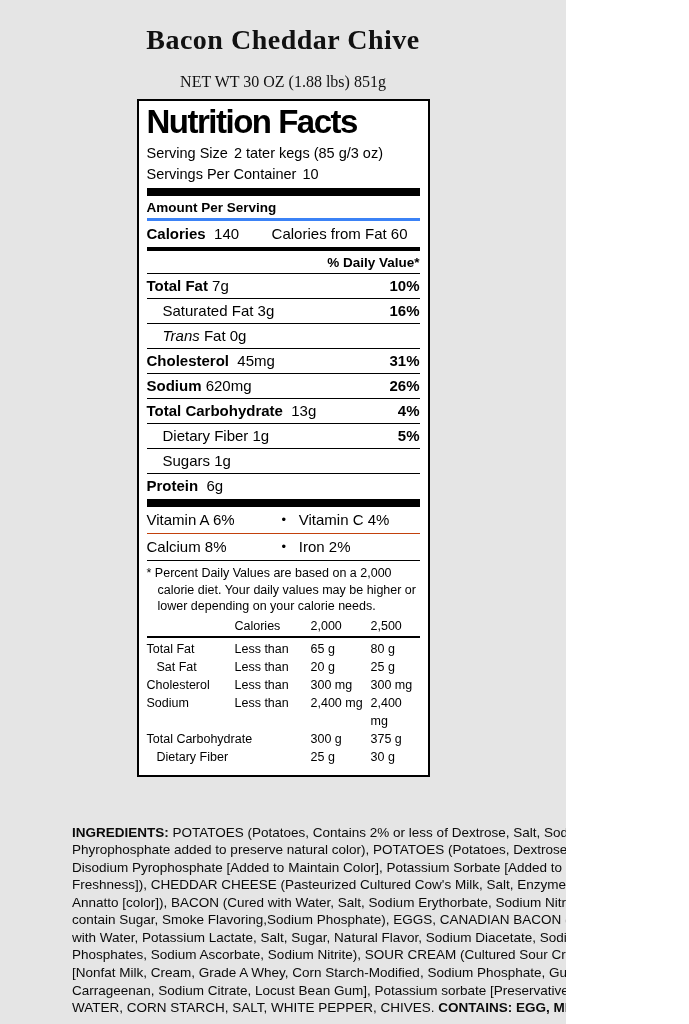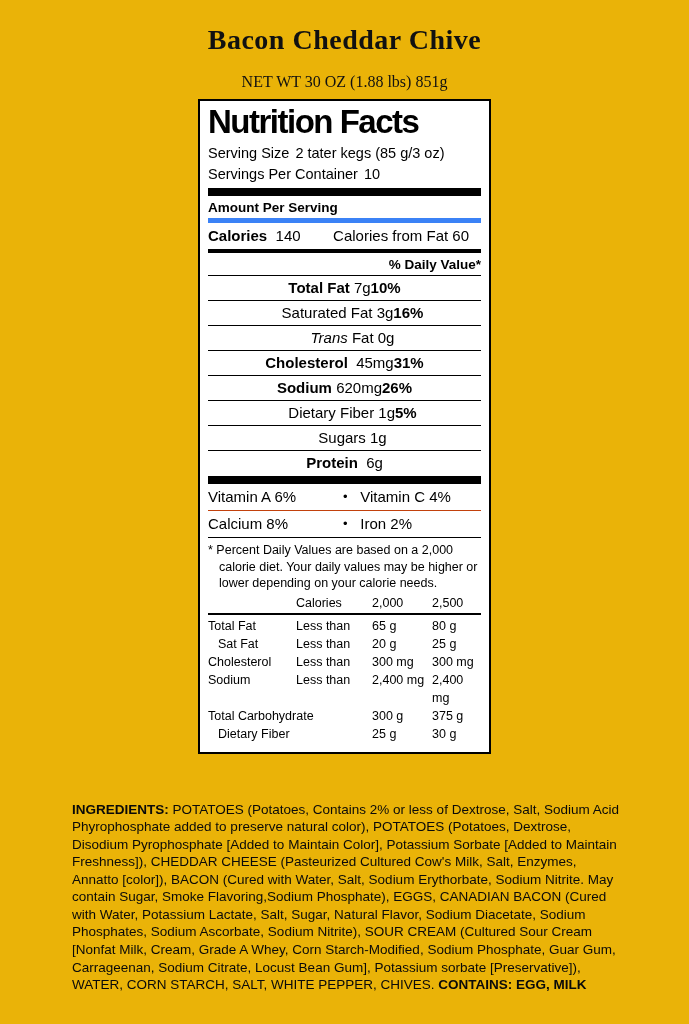--- a/index.html
+++ b/index.html
@@ -2,21 +2,21 @@
 <html><head>
 <meta charset="utf-8">
 <style>
   * { margin:0; padding:0; box-sizing:border-box; }
   html,body { background:#ffffff; }
   body {
     width:689px; height:1024px; margin:0 auto;
     font-family:"Liberation Sans","DejaVu Sans",sans-serif;
     color:#000;
   }
-  .page { width:689px; height:1024px; overflow:hidden; background:#eab308; }
+  .page { width:566px; height:1024px; overflow:hidden; background:#e5e5e5; }
 
   
   .hdr { text-align:center; padding-top:24px; }
   .hdr h1 {
     font-family:"Liberation Serif","DejaVu Serif",serif;
     font-size:28px; font-weight:bold; letter-spacing:.5px; color:#111;
   }
   .hdr .netwt {
     font-family:"Liberation Serif","DejaVu Serif",serif;
     font-size:16px; margin-top:17px; color:#111;
@@ -28,26 +28,26 @@
     padding:3px 8px 8px; background:#fff;
   }
   .nf-title {
     font-size:33px; font-weight:bold; letter-spacing:-1.5px;
     line-height:1.12; padding-bottom:2px;
   }
   .serv { font-size:14.5px; line-height:1.42; }
   .serv .gap { display:inline-block; width:6px; }
   .bar8 { height:8px; background:#000; margin-top:4px; }
   .bar4 { height:4px; background:#000; }
-  .aps { font-weight:bold; font-size:13.5px; padding:4px 0 3px; border-bottom:5px solid #3b82f6; }
+  .aps { font-weight:bold; font-size:13.5px; padding:4px 0 3px; border-bottom:3px solid #3b82f6; }
   .cal-row { display:flex; justify-content:space-between; font-size:15px; padding:4px 0 5px; }
   .cal-row .cfat { padding-right:12px; }
   .dv-hdr { text-align:right; font-weight:bold; font-size:13.5px; padding:4px 0 3px; }
   .row {
-    display:flex; justify-content:center;
+    display:flex; justify-content:space-between;
     border-top:1px solid #000; font-size:15px; padding:3px 0 4px;
   }
   .row .ind { padding-left:16px; }
   .row .dv { font-weight:bold; }
   .vit-bar { height:8px; background:#000; margin-top:1px; }
   .vit { display:flex; align-items:center; font-size:15px; padding:4px 0 5px; }
   .vit + .vit { border-top:1px solid #c2410c; }
   .vit .l { width:47%; }
   .vit .b { width:18px; text-align:center; font-size:13px; }
   .vit .r { flex:1; padding-left:6px; }
@@ -118,20 +118,24 @@
     </div>
     <div class="row">
       <span><b>Cholesterol</b>&nbsp;&nbsp;<span>45mg</span></span>
       <span class="dv">31%</span>
     </div>
     <div class="row">
       <span><b>Sodium</b>&nbsp;<span>620mg</span></span>
       <span class="dv">26%</span>
     </div>
     <div class="row">
+      <span><b>Total Carbohydrate</b>&nbsp;&nbsp;<span>13g</span></span>
+      <span class="dv">4%</span>
+    </div>
+    <div class="row">
       <span class="ind"><span>Dietary Fiber</span>&nbsp;<span>1g</span></span>
       <span class="dv">5%</span>
     </div>
     <div class="row">
       <span class="ind"><span>Sugars</span>&nbsp;<span>1g</span></span>
       <span class="dv"></span>
     </div>
     <div class="row">
       <span><b>Protein</b>&nbsp;&nbsp;<span>6g</span></span>
       <span class="dv"></span>

